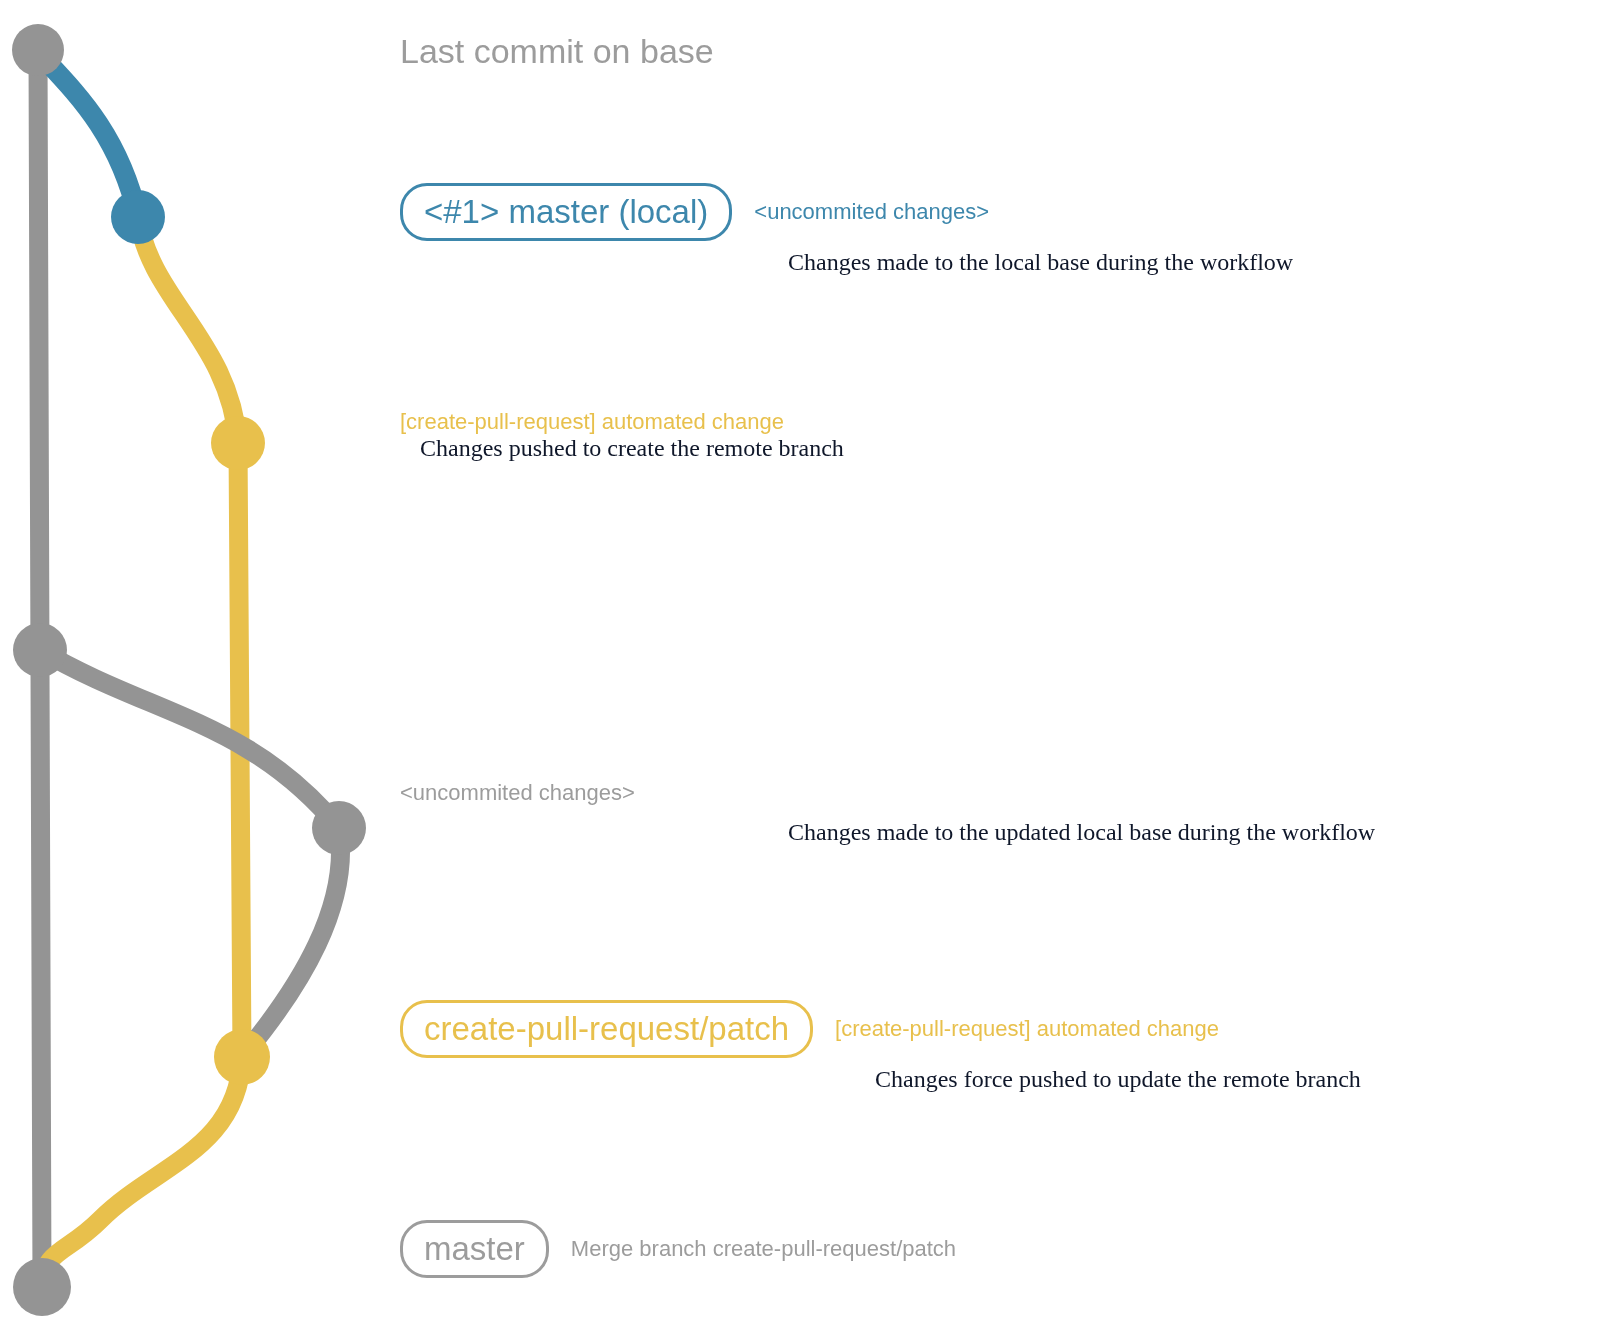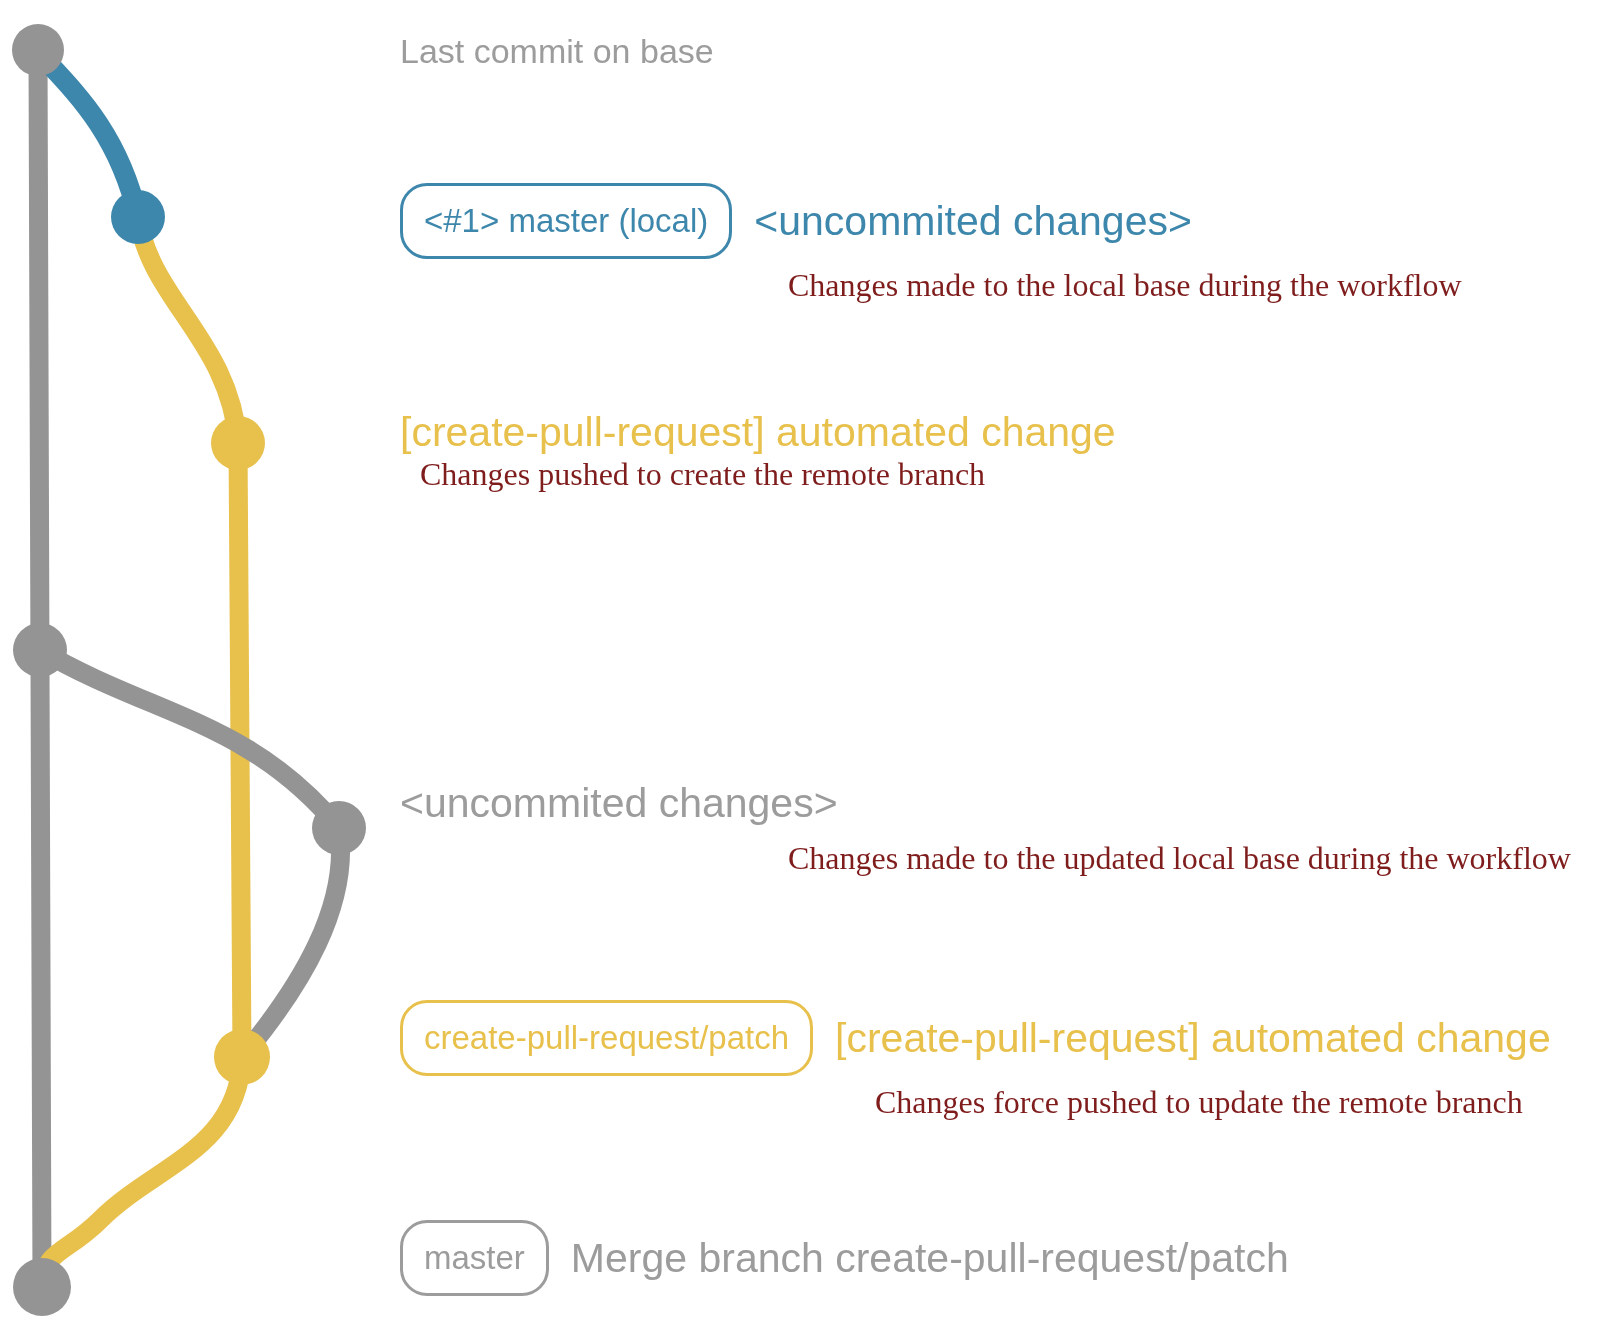--- a/index.html
+++ b/index.html
@@ -12,30 +12,30 @@
   }
   #graph-svg{position:absolute;left:0;top:0;}
 
   .ann{position:absolute;}
   .row{display:flex;align-items:center;gap:22px;white-space:nowrap;}
   .plain-label{font-size:34px;color:#9c9c9c;white-space:nowrap;}
   .badge{
     display:inline-block;
     border:3px solid currentColor;
     border-radius:27px;
-    padding:14px 21px;
+    padding:5px 21px;
     font-size:33px;
     line-height:1.28;
     white-space:nowrap;
   }
-  .msg{font-size:41px;white-space:nowrap;}
+  .msg{font-size:22px;white-space:nowrap;}
   .note{
     font-family:"Liberation Serif", serif;
-    font-size:32px;
-    color:#7f1d1d;
+    font-size:24px;
+    color:#0f172a;
     white-space:nowrap;
   }
   .c-blue{color:#3d87ac;}
   .c-yellow{color:#e8c04c;}
   .c-gray{color:#9c9c9c;}
 
   #ann-commit-1 .note{margin-left:388px;margin-top:8px;}
   #ann-push-1 .note{margin-left:20px;margin-top:0;}
   #ann-commit-2 .note{margin-left:388px;margin-top:13px;text-align:right;}
   #ann-push-2 .note{margin-left:475px;margin-top:8px;}

